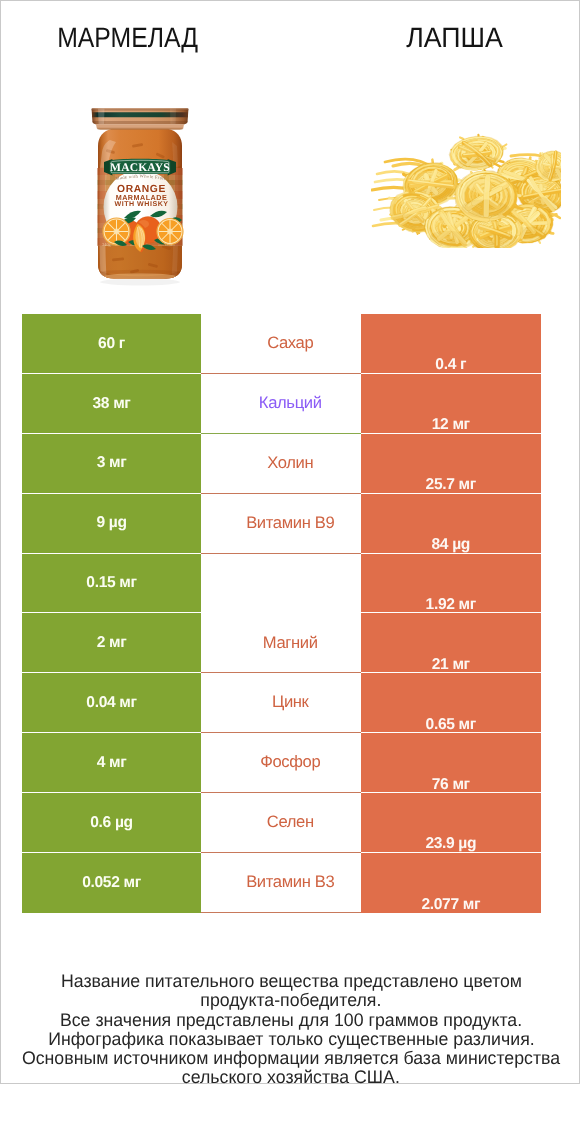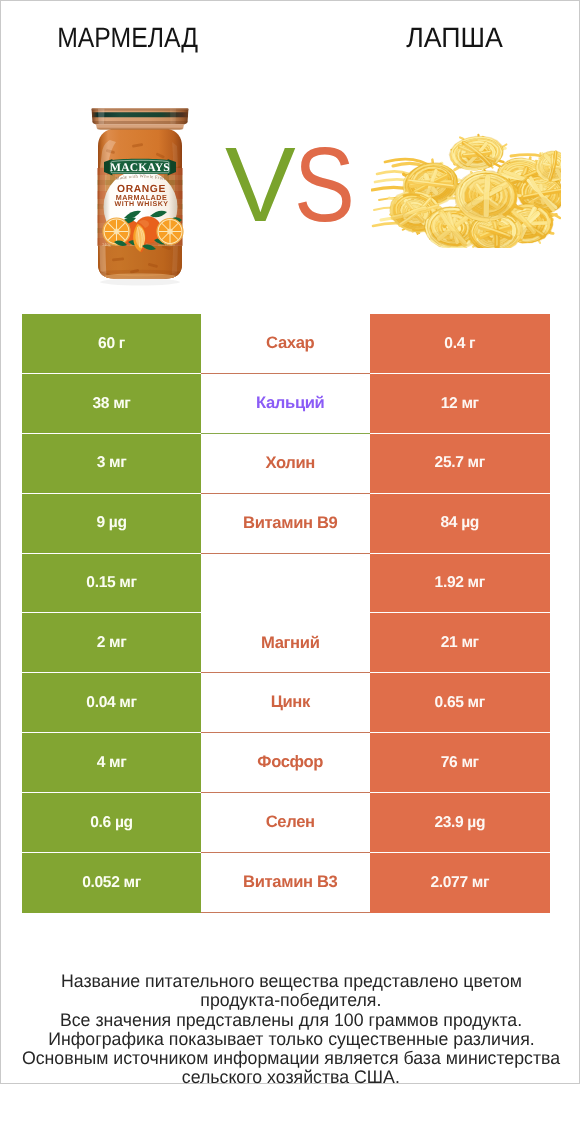--- a/index.html
+++ b/index.html
@@ -29,26 +29,26 @@
       text-align:left;white-space:nowrap;}
   .vs .v{color:#7aa32c;display:inline-block;transform:scaleX(1);}
   .vs .s{color:#e06b49;display:inline-block;transform:scaleX(.86);
          transform-origin:left center;margin-left:5px;}
 
   
   .table{position:absolute;left:21px;top:313px;width:537px;}
   .row{position:relative;height:59.9px;}
   .cell{position:absolute;top:0;height:100%;display:flex;align-items:center;
         justify-content:center;box-sizing:border-box;font-size:15.6px;font-weight:700;}
-  .cmid .txt{font-weight:700;font-size:16.6px;letter-spacing:0.15px;}
+  .cmid .txt{font-weight:400;font-size:16.6px;letter-spacing:0.15px;}
   .cell>span,.cell{line-height:1;}
   .cell span.txt{display:inline-block;white-space:nowrap;letter-spacing:-0.35px;}
   .cleft{left:0;width:179px;background:#82a532;color:#fbfdf2;}
   .cmid{left:179px;width:178.5px;background:#ffffff;}
-  .cright{left:348px;width:179.5px;background:#e06e4a;color:#fdf7f3;}
+  .cright{left:339px;width:179.5px;background:#e06e4a;color:#fdf7f3;align-items:flex-end;}
   .row .cleft{border-bottom:1.5px solid #ffffff;}
   .row .cright{border-bottom:1.5px solid #ffffff;}
   .row:last-child .cleft,.row:last-child .cright{border-bottom:none;}
   .cmid{border-bottom:1px solid #c8795b;}
   .cmid.green{border-bottom-color:#8aab4c;}
 
   .lbl-o{color:#cf6342;}
   .lbl-g{color:#8b5cf6;text-align:center;}
 
   
@@ -257,21 +257,20 @@
     </g>
     <path d="M50 117 C59 121 61.5 134 53 146" fill="none" stroke="#e8611c" stroke-width="1.9"></path>
 
     <path d="M54 140 q7 6 14 3 q-7 -7 -14 -3 Z" fill="#14663a"></path>
     <path d="M26 136 q7 6 13 3 q-6 -7 -13 -3 Z" fill="#14663a"></path>
   </g>
 
   <text x="14" y="140" font-family="'Liberation Serif',serif" font-size="4.4" fill="#f3ddbd" opacity="0.7">340g</text>
   <text x="76" y="140" font-family="'Liberation Serif',serif" font-size="4.4" fill="#f3ddbd" opacity="0.55">12oz</text>
 </svg></div>
-    <div class="vs"><span class="v">V</span><span class="s">S</span></div>
     <div class="prod" id="prod-right"><svg viewBox="0 0 190 116" width="190" height="116" id="noodles-svg">
   <defs>
     <radialGradient id="nestG" cx="0.42" cy="0.36" r="0.72">
       <stop offset="0" stop-color="#fbe58d"></stop>
       <stop offset="0.5" stop-color="#f7d45c"></stop>
       <stop offset="1" stop-color="#eebe30"></stop>
     </radialGradient>
   </defs>
   <g id="nest-layer">
             <g>

